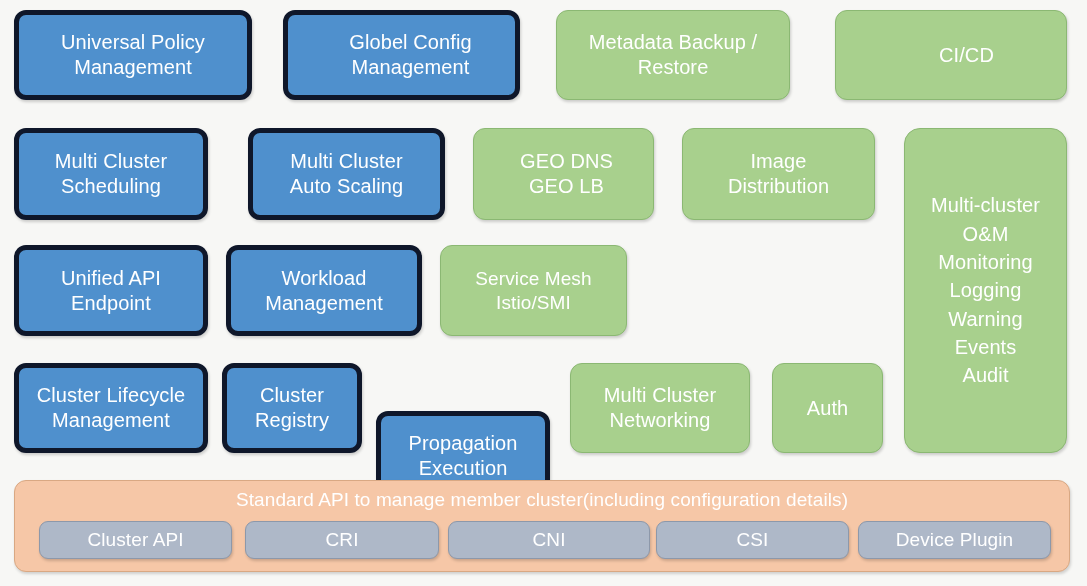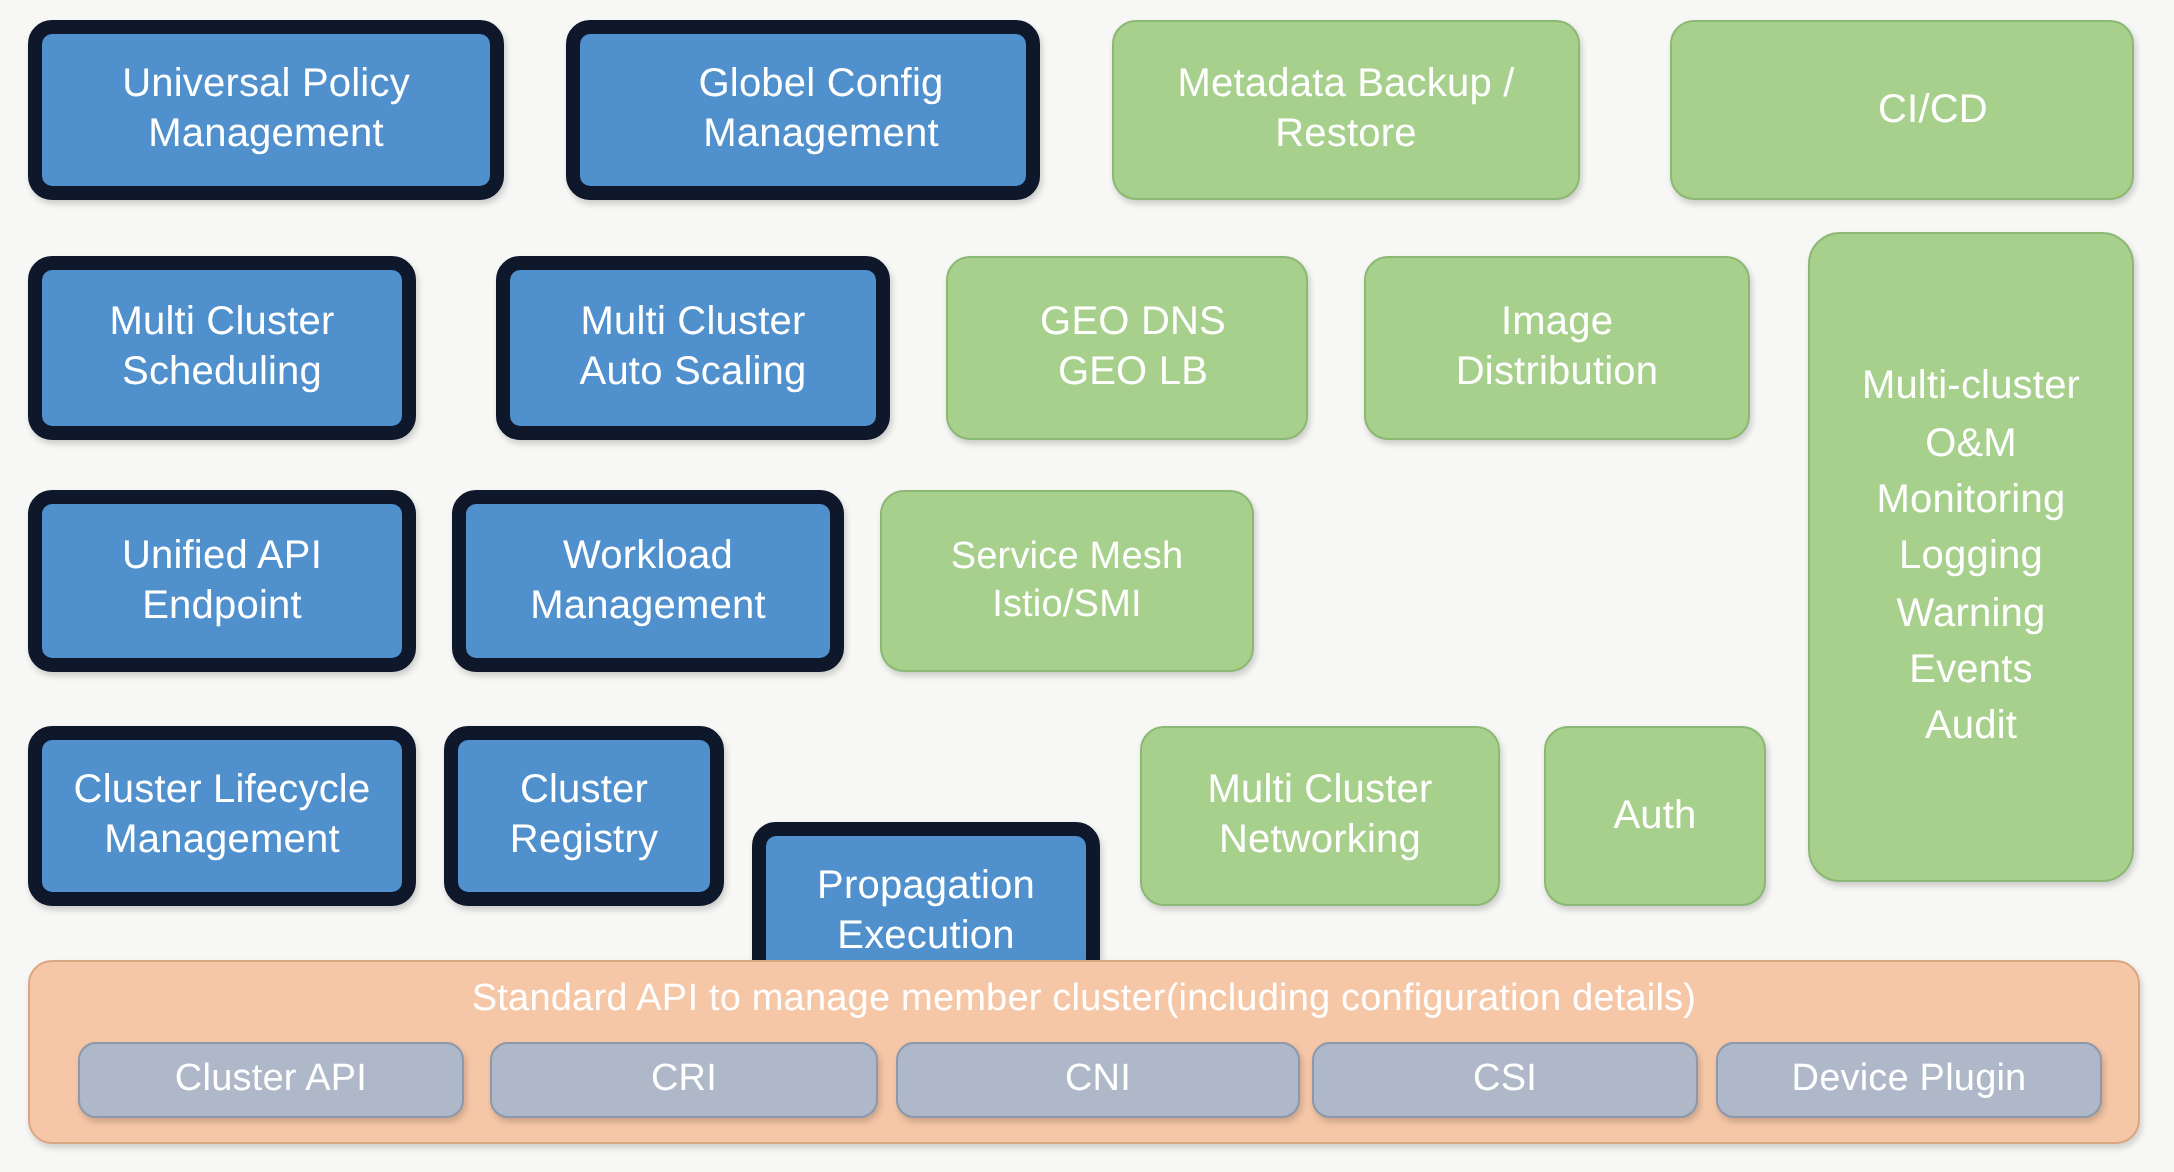--- a/index.html
+++ b/index.html
@@ -26,21 +26,21 @@
     color: #ffffff;
     border-radius: 12px;
     line-height: 1.24;
     padding: 4px 6px;
     white-space: pre-line;
     letter-spacing: 0.1px;
     box-shadow: 1px 2px 3px rgba(0,0,0,0.18);
   }
   .blue {
     background: #4f90cd;
-    border: 7px solid #0f172a;
+    border: 5px solid #0f172a;
     font-size: 20px;
   }
   .green {
     background: #a8d08d;
     border: 1px solid #8bb873;
     font-size: 20px;
   }
   .green.small { font-size: 19px; }
   .gray {
     background: #aeb8c8;
@@ -105,21 +105,21 @@
   <div class="box blue" style="left: 14px; top: 363px; width: 194px; height: 90px;">Cluster Lifecycle
 Management</div>
   <div class="box blue" style="left: 222px; top: 363px; width: 140px; height: 90px;">Cluster
 Registry</div>
   <div class="box blue" style="left: 376px; top: 363px; width: 174px; height: 90px; margin-top: 48px;">Propagation
 Execution</div>
   <div class="box green" style="left: 570px; top: 363px; width: 180px; height: 90px;">Multi Cluster
 Networking</div>
   <div class="box green" style="left: 772px; top: 363px; width: 111px; height: 90px;">Auth</div>
 
-  <div class="box green tall" style="left: 904px; top: 116px; width: 163px; height: 325px; text-align: center;">Multi-cluster
+  <div class="box green tall" style="left: 904px; top: 128px; width: 163px; height: 325px; text-align: center;">Multi-cluster
 O&amp;M
 Monitoring
 Logging
 Warning
 Events
 Audit</div>
 
   <div id="api-band" style="left: 14px; top: 480px; width: 1056px; height: 92px;">
     <div id="api-band-title">Standard API to manage member cluster(including configuration details)</div>
 

